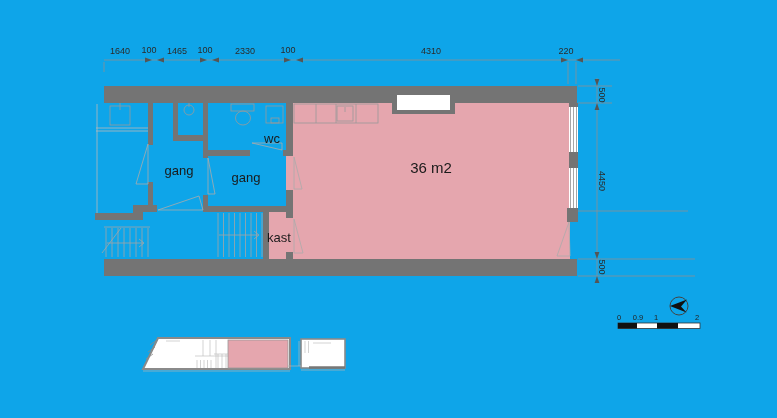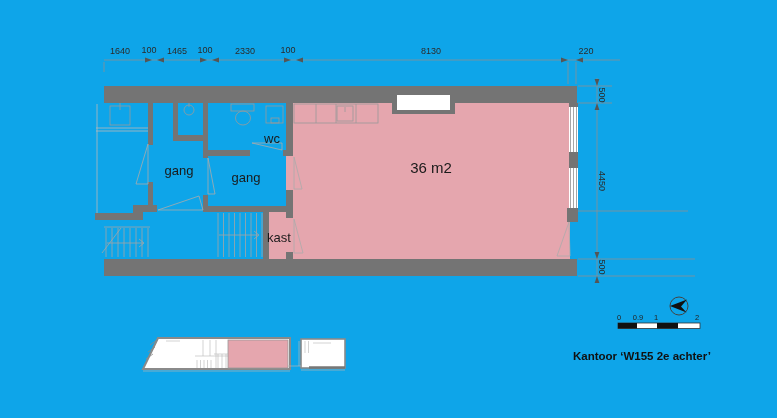--- a/index.html
+++ b/index.html
@@ -173,32 +173,31 @@
       <rect x="657" y="323" width="21" height="5.5" fill="#111111"></rect>
     </g>
   </svg>
 
   <div class="lbl dim" style="left:120px;top:51px;">1640</div>
   <div class="lbl dim" style="left:149px;top:50px;">100</div>
   <div class="lbl dim" style="left:177px;top:51px;">1465</div>
   <div class="lbl dim" style="left:205px;top:50px;">100</div>
   <div class="lbl dim" style="left:245px;top:51px;">2330</div>
   <div class="lbl dim" style="left:288px;top:50px;">100</div>
-  <div class="lbl dim" style="left:431px;top:51px;">8130</div>
-  <div class="lbl dim" style="left:586px;top:51px;">220</div>
+  <div class="lbl dim" style="left:431px;top:51px;">4310</div>
+  <div class="lbl dim" style="left:566px;top:51px;">220</div>
 
   <div class="lbl dim dim-rot" style="left:602px;top:95px;">500</div>
   <div class="lbl dim dim-rot" style="left:602px;top:181px;">4450</div>
   <div class="lbl dim dim-rot" style="left:602px;top:267px;">500</div>
 
   <div class="lbl room" style="left:272px;top:138px;">wc</div>
   <div class="lbl room-lg" style="left:179px;top:170px;">gang</div>
   <div class="lbl room-lg" style="left:246px;top:177px;">gang</div>
   <div class="lbl room" style="left:279px;top:237px;">kast</div>
   <div class="lbl area" style="left:431px;top:167px;text-align:right;">36 m2</div>
 
   <div class="lbl scale-num" style="left:619px;top:317px;">0</div>
   <div class="lbl scale-num" style="left:638px;top:317px;">0.9</div>
   <div class="lbl scale-num" style="left:656px;top:317px;">1</div>
   <div class="lbl scale-num" style="left:697px;top:317px;">2</div>
 
-  <div class="title" style="left:573px;top:350px;">Kantoor ‘W155 2e achter’</div>
 </div>
 
 </body></html>

